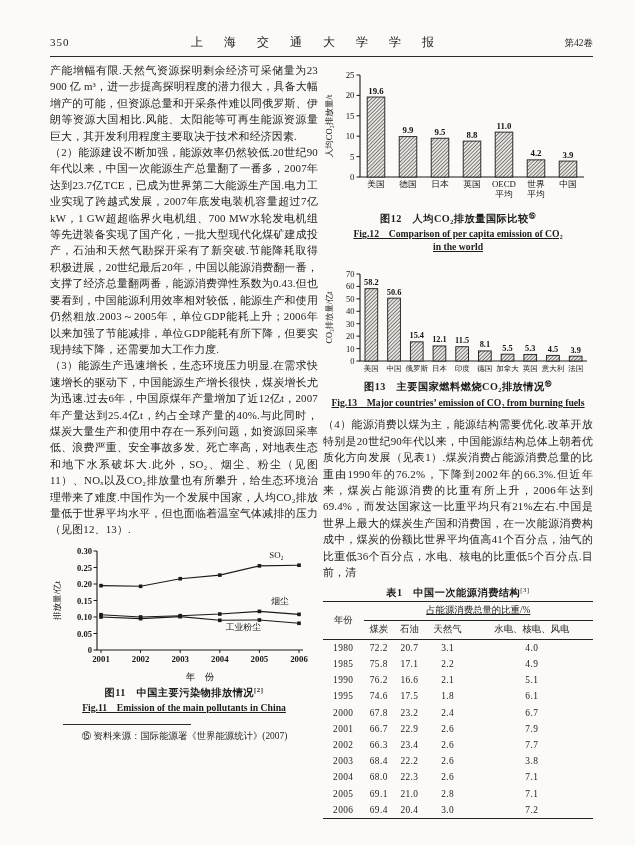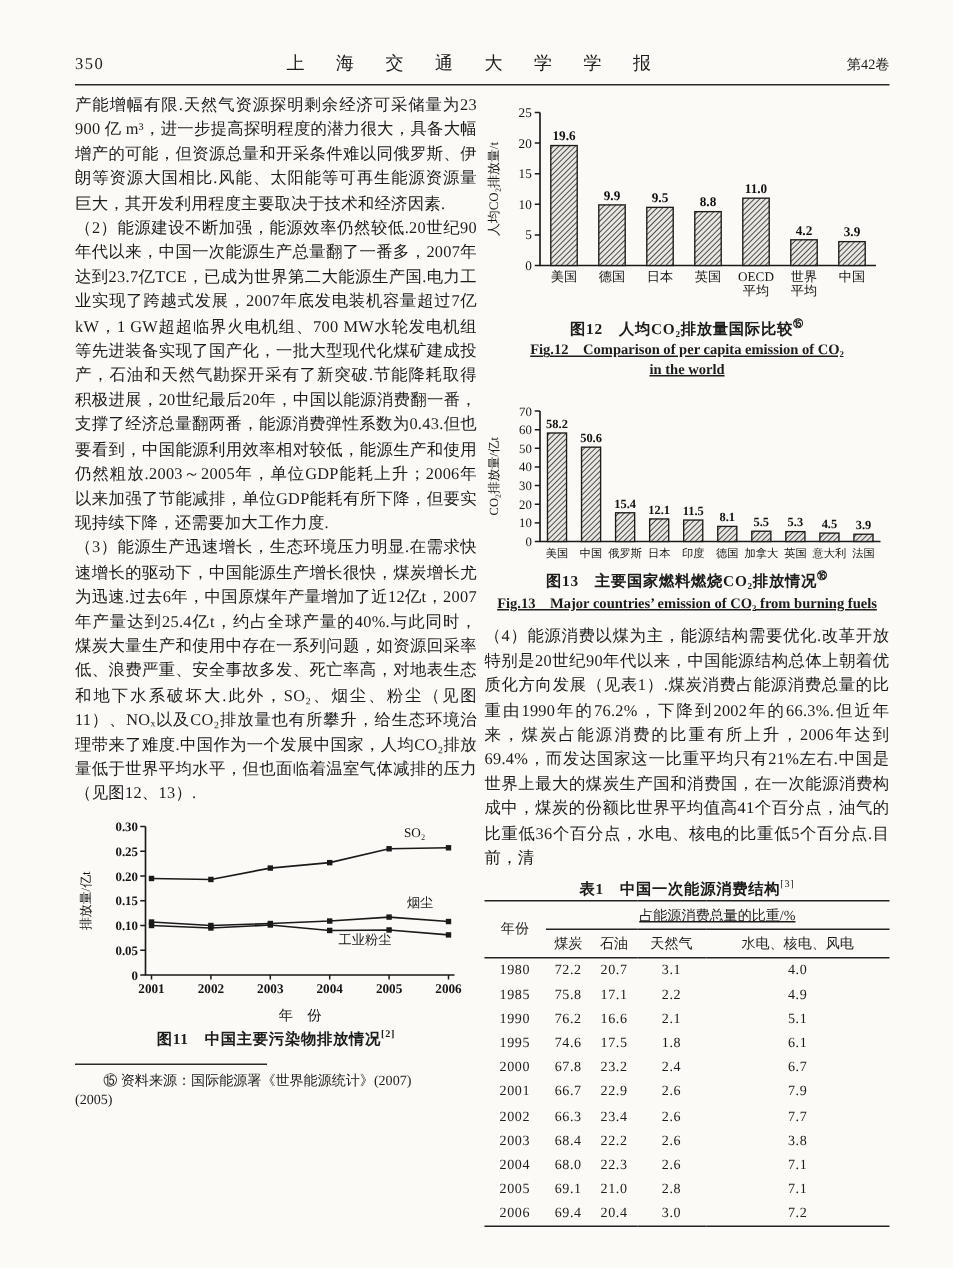--- a/index.html
+++ b/index.html
@@ -28,21 +28,21 @@
     text-align:center;font-weight:bold;font-size:10.2px;margin-top:3px;
     letter-spacing:0.5px;
   }
   .fig-cap-cn sup{font-size:6.8px;}
   .fig-cap-en{
     text-align:center;font-weight:bold;font-size:9.7px;line-height:12.5px;
     margin-top:2px;
     text-decoration:underline;
   }
   svg{display:block;margin:0 auto;}
-  .footnote-block{margin-top:9px;}
+  .footnote-block{margin-top:9px;margin-left:13px;}
   .footnote-rule{width:128px;border-top:1px solid #2a2a2a;margin-bottom:5px;}
   .footnote-line{font-size:9.4px;line-height:13.4px;text-indent:2em;}
   .footnote-line.cont{text-indent:0;}
   .table-block{margin-top:6px;}
   .tab-cap-cn{text-align:center;font-weight:bold;font-size:10.2px;letter-spacing:0.5px;}
   .tab-cap-cn sup{font-size:6.8px;font-weight:normal;}
   .tab-cap-en{text-align:center;font-weight:bold;font-size:9.2px;margin-top:3px;margin-bottom:5px;}
   table.energy-table{
     width:100%;border-collapse:collapse;
     border-top:1.5px solid #222;border-bottom:1.5px solid #222;
@@ -120,26 +120,26 @@
           <rect x="49.2" y="72.2" width="3.6" height="3.6" fill="#1a1a1a"></rect>
           <rect x="88.8" y="73.85" width="3.6" height="3.6" fill="#1a1a1a"></rect>
           <rect x="128.39999999999998" y="71.86999999999999" width="3.6" height="3.6" fill="#1a1a1a"></rect>
           <rect x="168" y="75.5" width="3.6" height="3.6" fill="#1a1a1a"></rect>
           <rect x="207.6" y="75.17" width="3.6" height="3.6" fill="#1a1a1a"></rect>
           <rect x="247.2" y="78.47" width="3.6" height="3.6" fill="#1a1a1a"></rect>
           <text x="175.73999999999998" y="86.53999999999999" font-size="8.8" font-family="&quot;Liberation Serif&quot;,&quot;DejaVu Serif&quot;,serif" fill="#151515">工业粉尘</text>
         </svg>
       </div>
     <div class="fig-cap-cn"><span>图11　中国主要污染物排放情况</span><sup>[2]</sup></div>
+    <div class="fig-cap-en">Fig.11　Emission of the main pollutants in China</div>
   </div>
 
   <div class="footnote-block">
     <div class="footnote-rule"></div>
     <div class="footnote-line">⑮ 资料来源：国际能源署《世界能源统计》(2007)</div>
-    <div class="footnote-line cont">(2005)</div>
   </div>
 </div>
 
 <div class="col col-right">
   <div class="fig-block" style="margin-top:0;">
     <div>
         <svg width="270" height="146" viewBox="0 0 270 146">
           <defs>
             <pattern id="hatch-fig12" patternUnits="userSpaceOnUse" width="2.6" height="2.6" patternTransform="rotate(45)">
               <rect width="2.6" height="2.6" fill="#e9e7e2"></rect>

